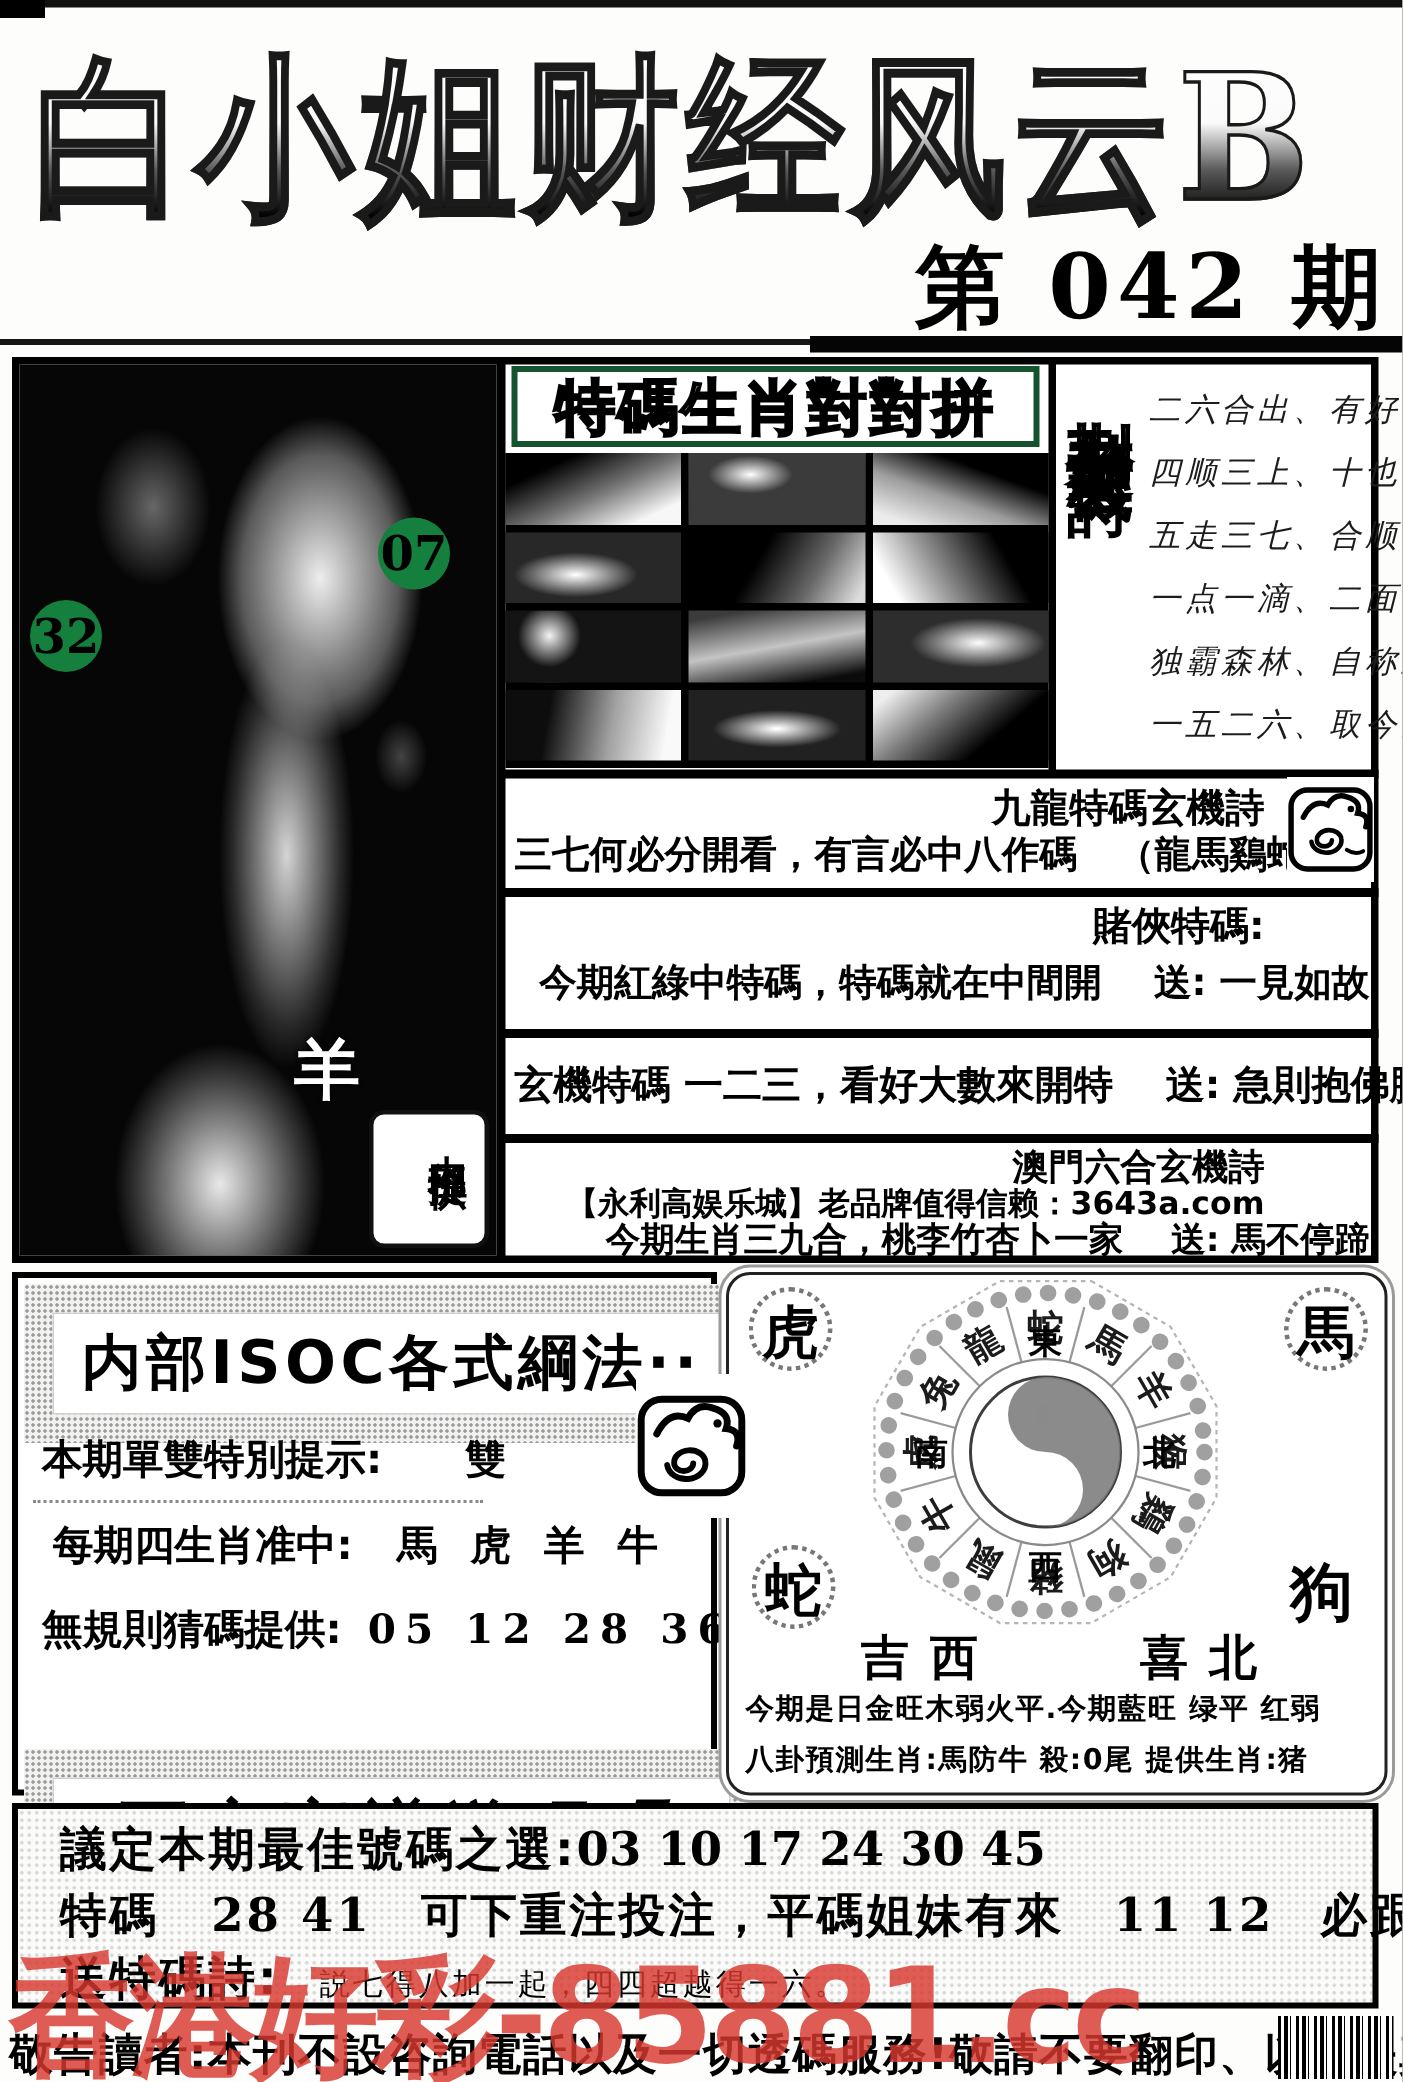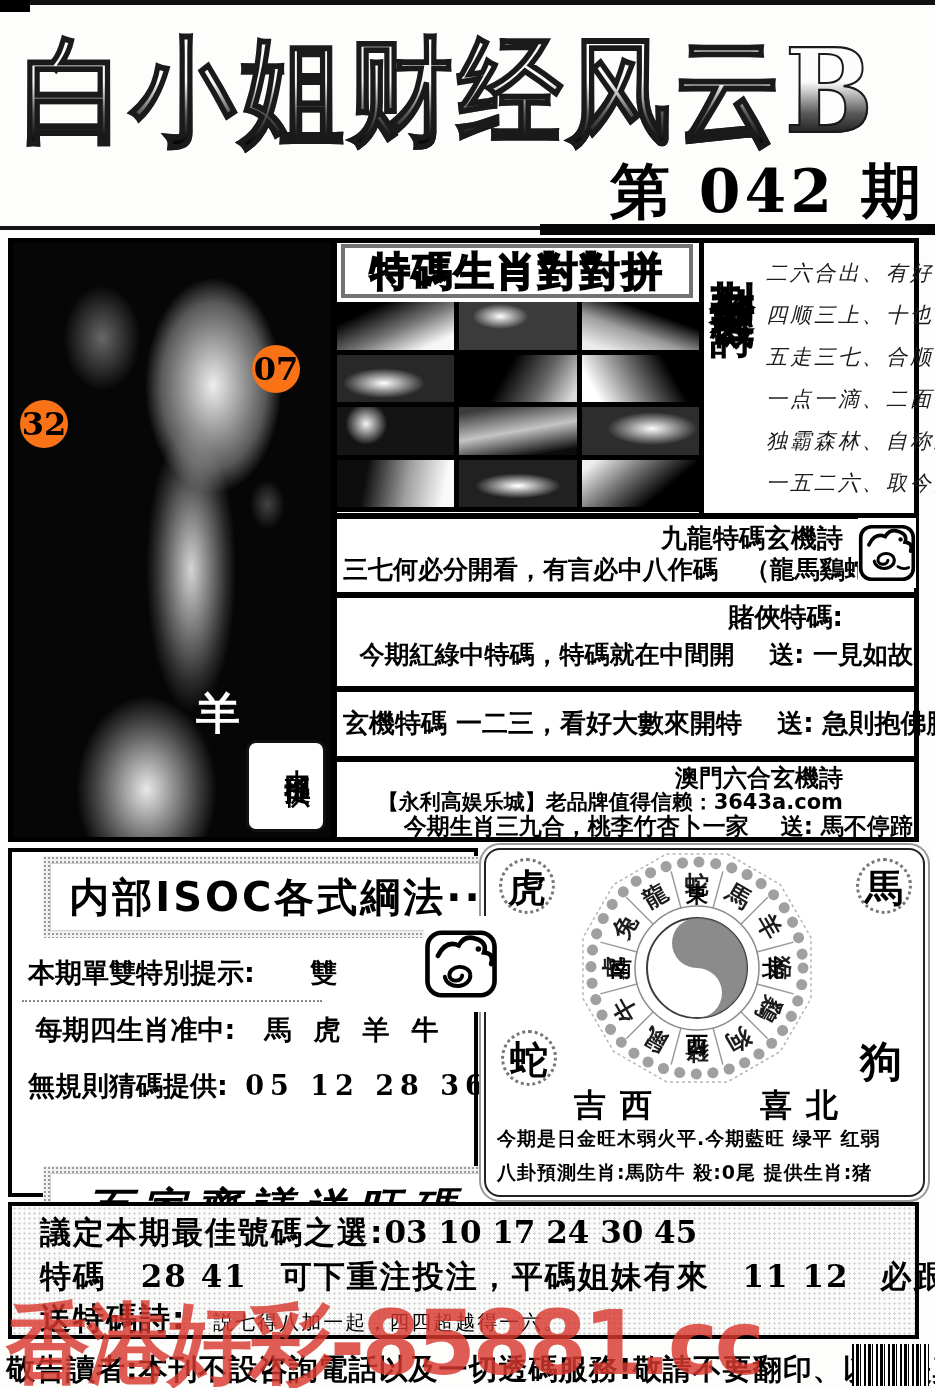--- a/index.html
+++ b/index.html
@@ -25,31 +25,31 @@
   .v-div2{left:699px;top:238px;width:5px;height:276px;background:#000;}
   .h-div{left:333px;height:6px;background:#000;}
   
   .photo{left:13px;top:243px;width:318px;height:594px;background:
       radial-gradient(95px 150px at 63% 24%, rgba(250,250,250,.95), rgba(190,190,190,.45) 55%, rgba(0,0,0,0) 72%),
       radial-gradient(60px 190px at 56% 55%, rgba(235,235,235,.9), rgba(120,120,120,.3) 60%, rgba(0,0,0,0) 75%),
       radial-gradient(90px 120px at 42% 92%, rgba(245,245,245,.95), rgba(150,150,150,.35) 60%, rgba(0,0,0,0) 78%),
       radial-gradient(55px 75px at 28% 16%, rgba(200,200,200,.5), rgba(0,0,0,0) 70%),
       radial-gradient(25px 35px at 80% 44%, rgba(160,160,160,.4), rgba(0,0,0,0) 70%),
       #060606;}
-  .badge{background:#f97316;border-radius:50%;color:#000;font-family:"DejaVu Serif",serif;
+  .badge{background:#15803d;border-radius:50%;color:#000;font-family:"DejaVu Serif",serif;
       font-weight:bold;text-align:center;}
   .badge-07{left:252px;top:345px;width:48px;height:48px;font-size:32px;line-height:48px;}
   .badge-32{left:20px;top:400px;width:48px;height:48px;font-size:32px;line-height:48px;}
   .photo-zodiac{left:196px;top:684px;font-size:44px;font-weight:bold;color:#fff;
       font-family:"DejaVu Serif",serif;text-shadow:0 0 3px #000;}
   .photo-stamp{left:246px;top:740px;width:80px;height:92px;background:#fff;border:3px solid #111;
       border-radius:10px;box-sizing:border-box;writing-mode:vertical-rl;font-size:26px;font-weight:bold;
       letter-spacing:4px;padding:6px 9px;line-height:32px;}
   
-  .pairs-header{left:341px;top:244px;width:352px;height:54px;border:4px solid #737373;box-sizing:border-box;
+  .pairs-header{left:341px;top:244px;width:352px;height:54px;border:4px solid #14532d;box-sizing:border-box;
       display:flex;align-items:center;justify-content:center;}
   .hollow{color:#fff;-webkit-text-stroke:1.8px #000;font-weight:bold;}
   @supports not (-webkit-text-stroke:1px #000){.hollow{color:#000;}}
   .pairs-header span{font-size:40px;letter-spacing:2px;white-space:nowrap;}
   .mosaic{left:337px;top:302px;width:362px;height:210px;background:#000;display:grid;
       grid-template-columns:repeat(3,1fr);grid-template-rows:repeat(4,1fr);gap:5px;padding:0 0 5px 0;box-sizing:border-box;}
   .tile{filter:grayscale(1) contrast(1.15);}
   .tile:nth-child(1){background:linear-gradient(155deg,#0a0a0a 20%,#777 55%,#e7e7e7 85%);}
   .tile:nth-child(2){background:radial-gradient(40px 18px at 35% 30%,#eee,#444 70%),linear-gradient(15deg,#111,#555);}
   .tile:nth-child(3){background:linear-gradient(200deg,#101010 30%,#999 60%,#ddd 90%);}
@@ -69,21 +69,21 @@
   @supports not (-webkit-text-stroke:1px #000){.verse-title .vh{color:#000;}}
   .verse-lines{left:766px;top:252px;width:156px;}
   .verse-lines div{font-size:21px;line-height:42px;letter-spacing:3px;white-space:nowrap;
       font-family:"DejaVu Serif",serif;font-style:italic;color:#1c1c1c;}
   
   .row-text{left:343px;width:500px;white-space:nowrap;font-weight:bold;text-align:right;}
   .seal{background:#fff;}
   
   .block-left{left:8px;top:848px;width:470px;height:349px;border:4px solid #000;box-sizing:border-box;background:#fff;}
   .speck{background-image:radial-gradient(#9a9a9a 1px,transparent 1.2px);background-size:4px 4px;background-color:#f1f1ef;
-      padding:7px;margin-left:27px;}
+      padding:19px;}
   .speck-inner{background:#fff;border:1px solid #cfcfcf;text-align:center;}
   .hdr1{left:16px;top:856px;width:452px;}
   .hdr1 .speck-inner{font-size:40px;font-weight:bold;letter-spacing:3px;line-height:66px;white-space:nowrap;}
   .bl-line{left:28px;width:440px;font-weight:bold;white-space:nowrap;}
   .hdr2{left:16px;top:1166px;width:452px;font-style:italic;}
   .hdr2 .speck-inner{font-size:44px;font-weight:bold;letter-spacing:10px;line-height:70px;white-space:nowrap;}
   .dotline{left:22px;top:1000px;width:300px;border-top:2px dotted #888;height:0;}
   
   .block-wheel{left:484px;top:848px;width:441px;height:349px;border:2px solid #222;border-radius:16px;
       box-sizing:border-box;background:#fff;box-shadow:0 0 0 3px #fff,0 0 0 5px #9a9a9a;}

